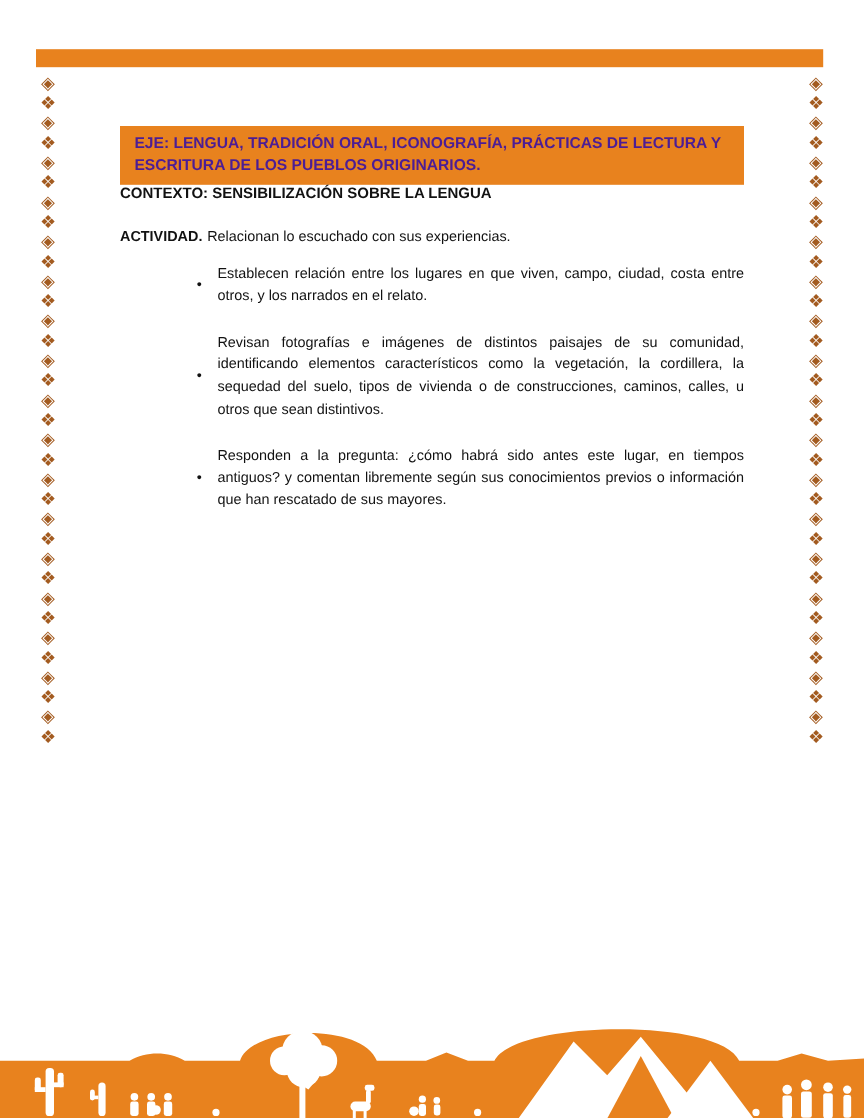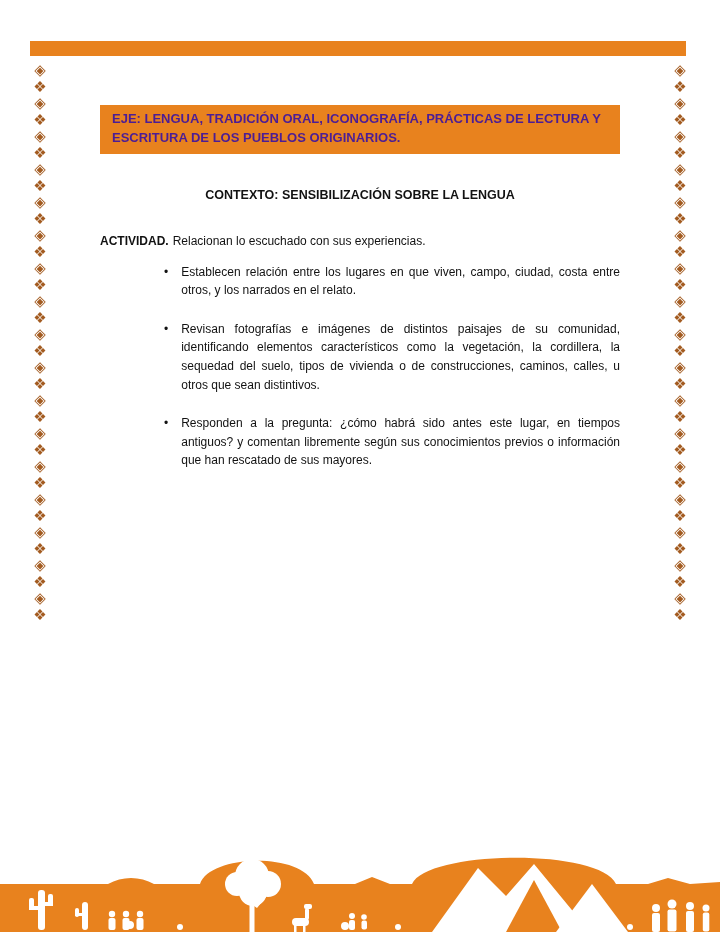--- a/index.html
+++ b/index.html
@@ -55,43 +55,42 @@
   .eje-banner {
     margin-top:17px;
     background:var(--accent);
     color:#4c1d95;
     font-weight:bold;
     font-size:13px;
     line-height:1.45;
     padding:5px 12px 6px 12px;
   }
   .contexto {
-    margin-top:34px;
     font-weight:bold;
     font-size:12.5px;
-    text-align:center;
   }
   .actividad {
-    margin-top:32px;
+    margin-top:22px;
     font-size:12px;
   }
   .actividad .lbl { font-weight:bold; margin-right:4px; }
   .ejemplos-label {
     margin-top:26px;
     font-size:12px;
   }
   .bullets {
     margin-top:15px;
     list-style:none;
   }
   .bullets li {
     display:flex;
     margin:0 0 20px 64px;
     font-size:12px;
     line-height:1.55;
+    align-items:center;
   }
   .bullets li::before {
     content:"\2022";
     margin-right:13px;
     flex:0 0 auto;
   }
   .bullets li .btxt {
     flex:1 1 auto;
     text-align:justify;
   }

